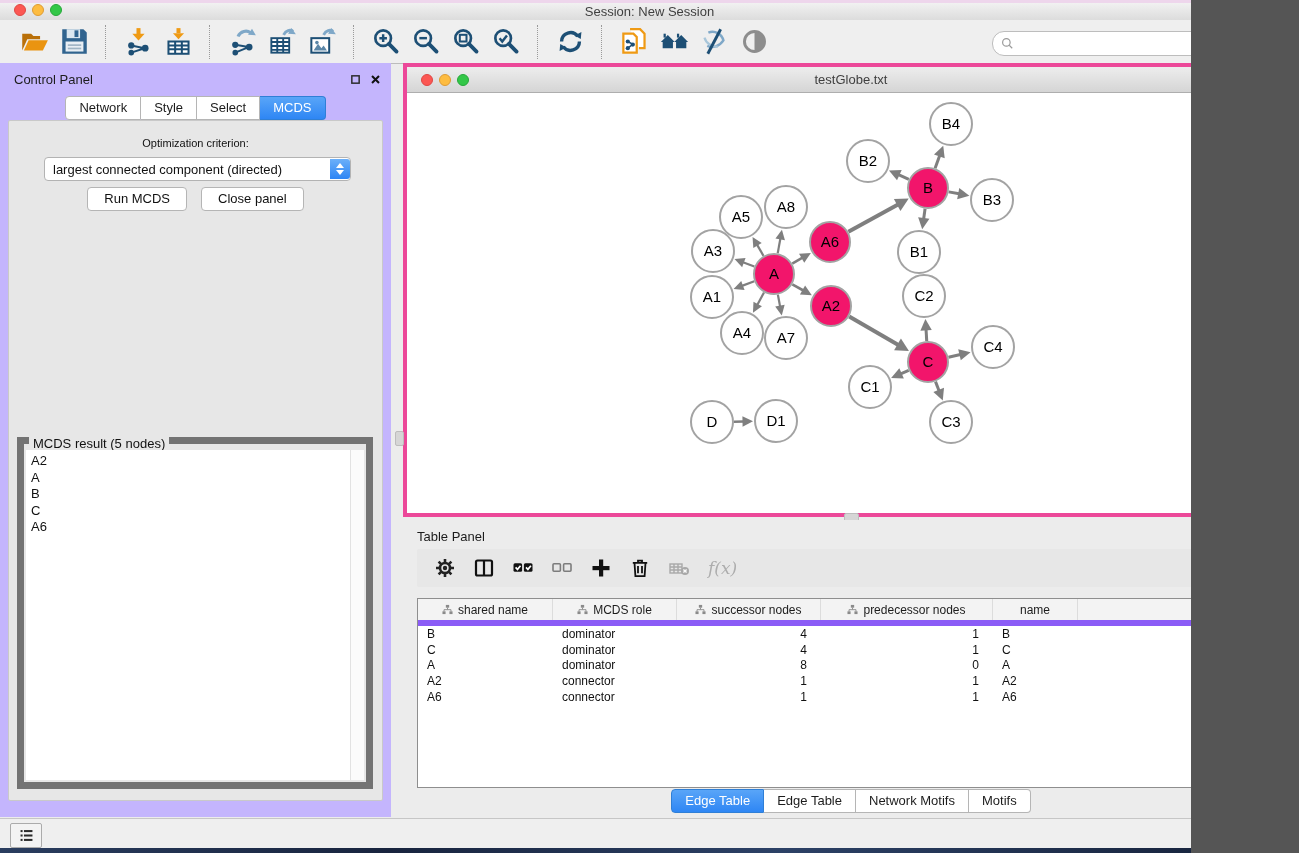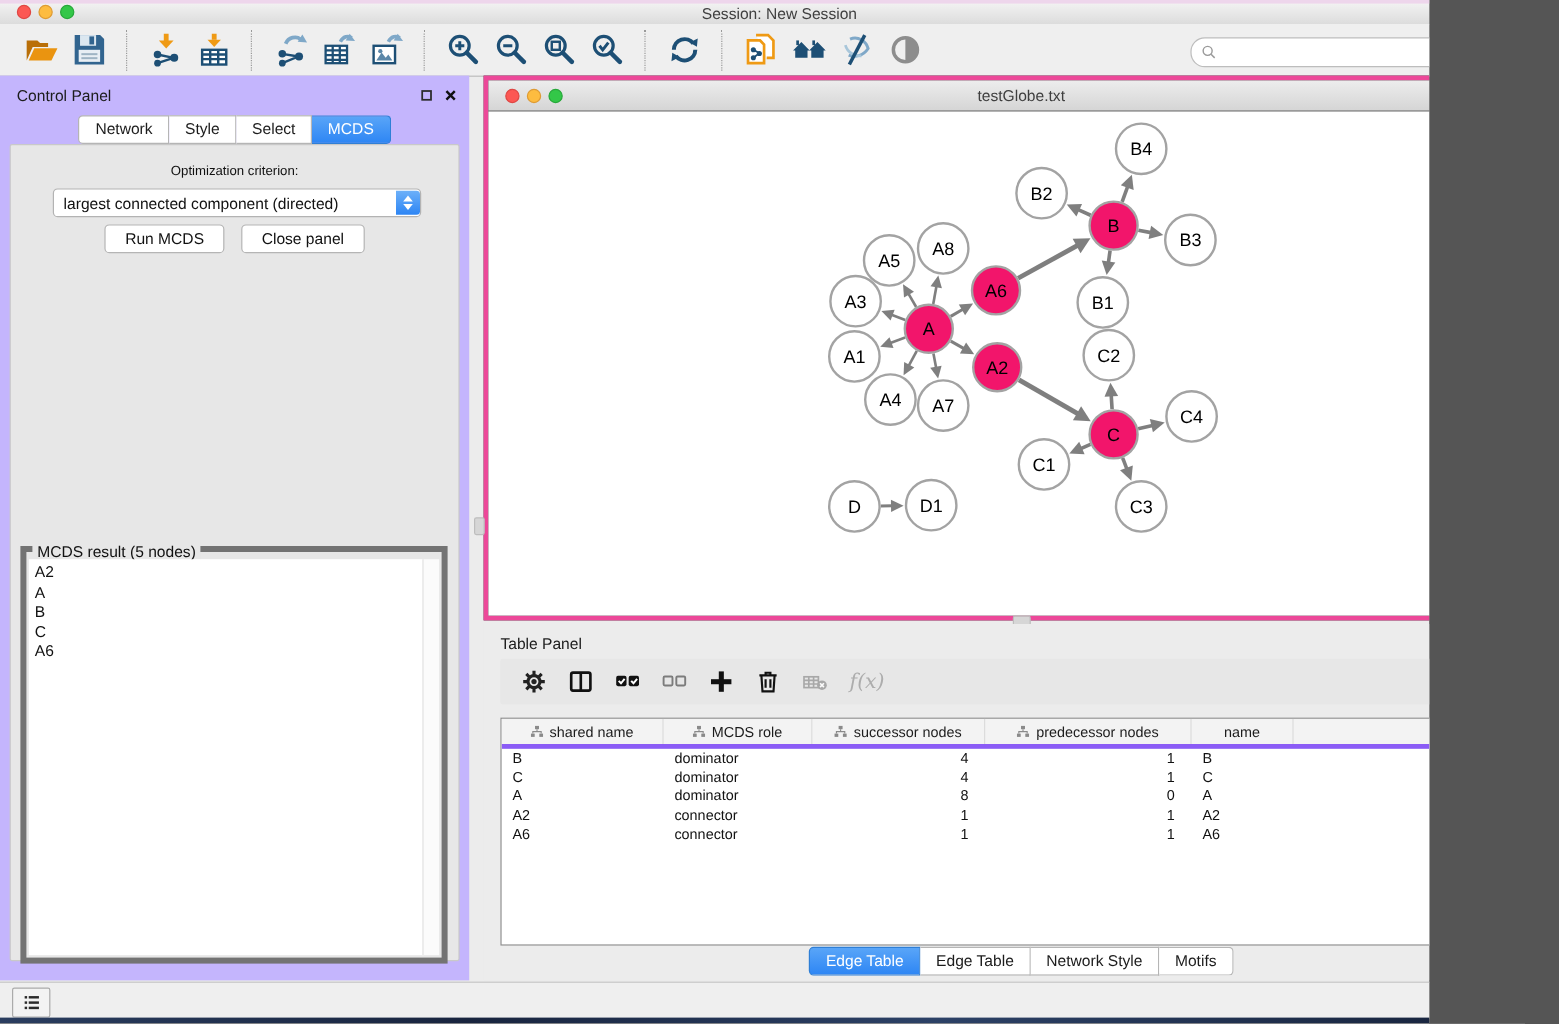--- a/index.html
+++ b/index.html
@@ -48,22 +48,22 @@
     border:1px solid #b3b3b3;border-radius:4px;display:flex;align-items:center;}
   .dropdown .dd-text{flex:1;font-size:13px;color:#111;padding-left:8px;white-space:nowrap;overflow:hidden;}
   .dd-stepper{width:20px;height:20px;margin:0;border-radius:0 3px 3px 0;
     background:linear-gradient(#6cb0f9,#2d85f4);display:flex;flex-direction:column;
     align-items:center;justify-content:center;gap:2px;}
   .dd-stepper .up{width:0;height:0;border-left:4px solid transparent;border-right:4px solid transparent;border-bottom:5px solid #fff;}
   .dd-stepper .dn{width:0;height:0;border-left:4px solid transparent;border-right:4px solid transparent;border-top:5px solid #fff;}
   .cp-buttons{position:absolute;left:0;right:0;top:55px;display:flex;justify-content:center;gap:14px;margin-top:11px;}
   .btn{font-size:13px;color:#111;background:#fff;border:1px solid #b5b5b5;border-radius:4px;
     padding:3px 16px 4px;cursor:default;}
-  .result-box{position:absolute;left:8px;right:9px;top:334px;height:338px;
-    border:5px solid #737373;margin:0;padding:0;}
+  .result-box{position:absolute;left:8px;right:9px;top:316px;height:338px;
+    border:7px solid #737373;margin:0;padding:0;}
   .result-box .legend{position:absolute;left:5px;top:-8px;background:#e7e7e7;
     font-size:13px;color:#111;padding:0 4px;}
   .result-list{position:absolute;left:2px;right:15px;top:6px;bottom:2px;background:#fff;
     font-size:13px;color:#111;padding-top:3px;overflow:hidden;}
   .result-list .item{padding:0 0 1px 5px;line-height:15.5px;}
   .result-scroll{position:absolute;right:2px;top:6px;bottom:2px;width:13px;background:#fbfbfb;border-left:1px solid #e2e2e2;}
   
   .netwin{position:absolute;left:403px;top:63px;width:896px;height:454px;
     border:4px solid #ec4899;box-sizing:border-box;background:#404040;}
   .netwin .wtitle{position:absolute;left:0;top:0;right:0;height:25px;
@@ -77,21 +77,21 @@
   
   .tablepanel{position:absolute;left:403px;top:520px;width:896px;height:297px;background:#ececec;}
   .tp-toolbar{position:absolute;left:14px;right:12px;top:29px;height:38px;background:#e7e7e7;
     border-radius:2px;display:flex;align-items:center;padding-left:16px;box-sizing:border-box;}
   .tp-ic{width:24px;height:24px;display:flex;align-items:center;justify-content:center;margin-right:15px;}
   .tp-ic svg{width:22px;height:22px;}
   .tp-ic.disabled{opacity:.85;}
   .fx{font-family:"DejaVu Serif",serif;font-style:italic;font-size:17px;color:#adadad;margin-left:2px;}
   .tbl{position:absolute;left:14px;right:8px;top:78px;height:190px;background:#fff;
     border:1px solid #8e8e8e;box-sizing:border-box;overflow:hidden;}
-  .tbl-head{display:flex;height:21px;background:#f3f3f3;border-bottom:4px solid #8b5cf6;}
+  .tbl-head{display:flex;height:21px;background:#f3f3f3;border-bottom:6px solid #8b5cf6;}
   .th{display:flex;align-items:center;justify-content:center;gap:5px;font-size:12px;color:#1c1c1c;
     border-right:1px solid #dcdcdc;box-sizing:border-box;}
   .th svg{width:11px;height:11px;}
   .tr{display:flex;height:15.8px;align-items:center;}
   .td{font-size:12px;color:#111;box-sizing:border-box;white-space:nowrap;overflow:hidden;}
   .td.left{padding-left:9px;text-align:left;}
   .td.right{padding-right:14px;text-align:right;}
   .tbl-scroll{position:absolute;right:0;top:0;bottom:0;width:12px;background:#fbfbfb;border-left:1px solid #e4e4e4;}
   .tp-tabs{position:absolute;left:0;right:0;top:269px;display:flex;justify-content:center;}
   
@@ -624,21 +624,21 @@
             <div class="td right" style="width: 172px;">1</div>
             <div class="td left" style="width: 85px;">A6</div>
           </div>
         </div>
       <div class="tbl-scroll"></div>
     </div>
     <div class="tp-tabs">
       <div class="seg" id="tp-tabs">
           <span class="tab active">Edge Table</span>
           <span class="tab">Edge Table</span>
-          <span class="tab">Network Style</span>
+          <span class="tab">Network Motifs</span>
           <span class="tab">Motifs</span>
         </div>
     </div>
   </div>
 
   <div class="statusbar">
     <div class="list-btn">
       <span style="display:flex">
           <svg viewBox="0 0 20 20" fill="#2b2b2b">
             <rect x="3" y="3.6" width="2.4" height="2.4"></rect>

